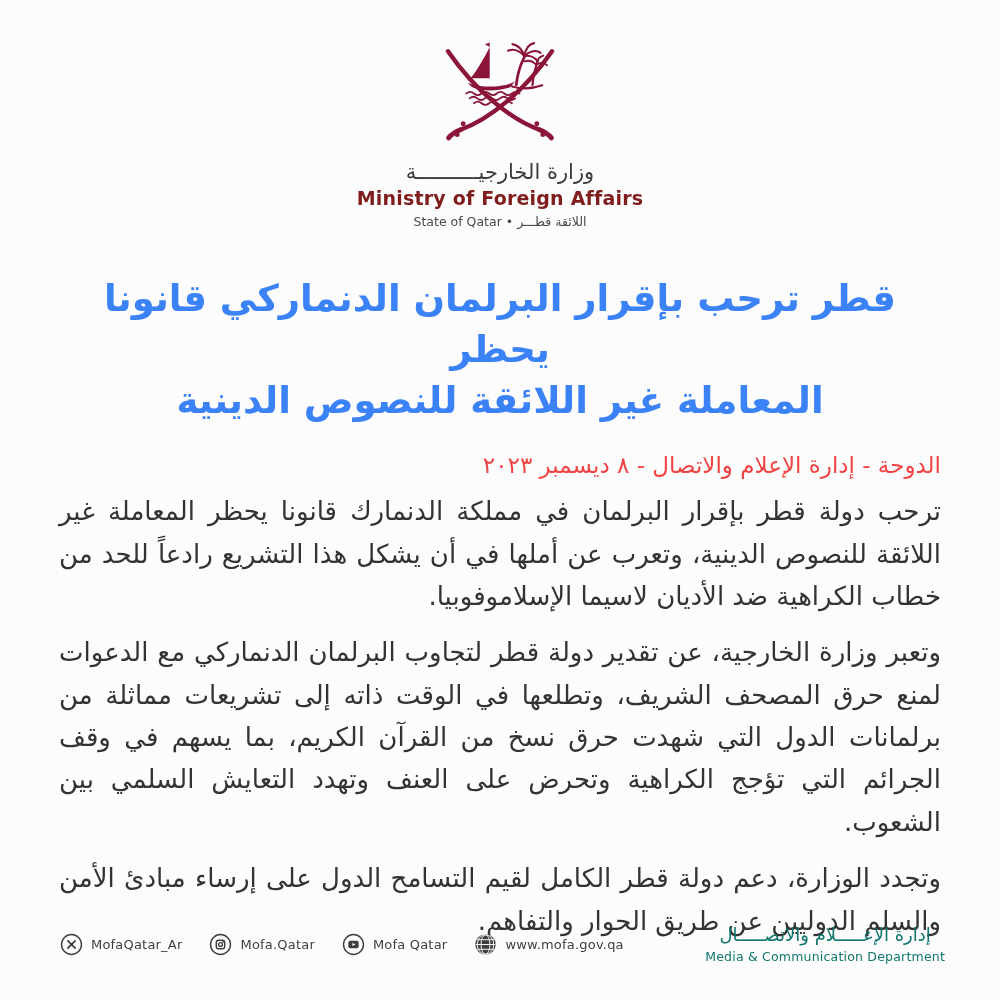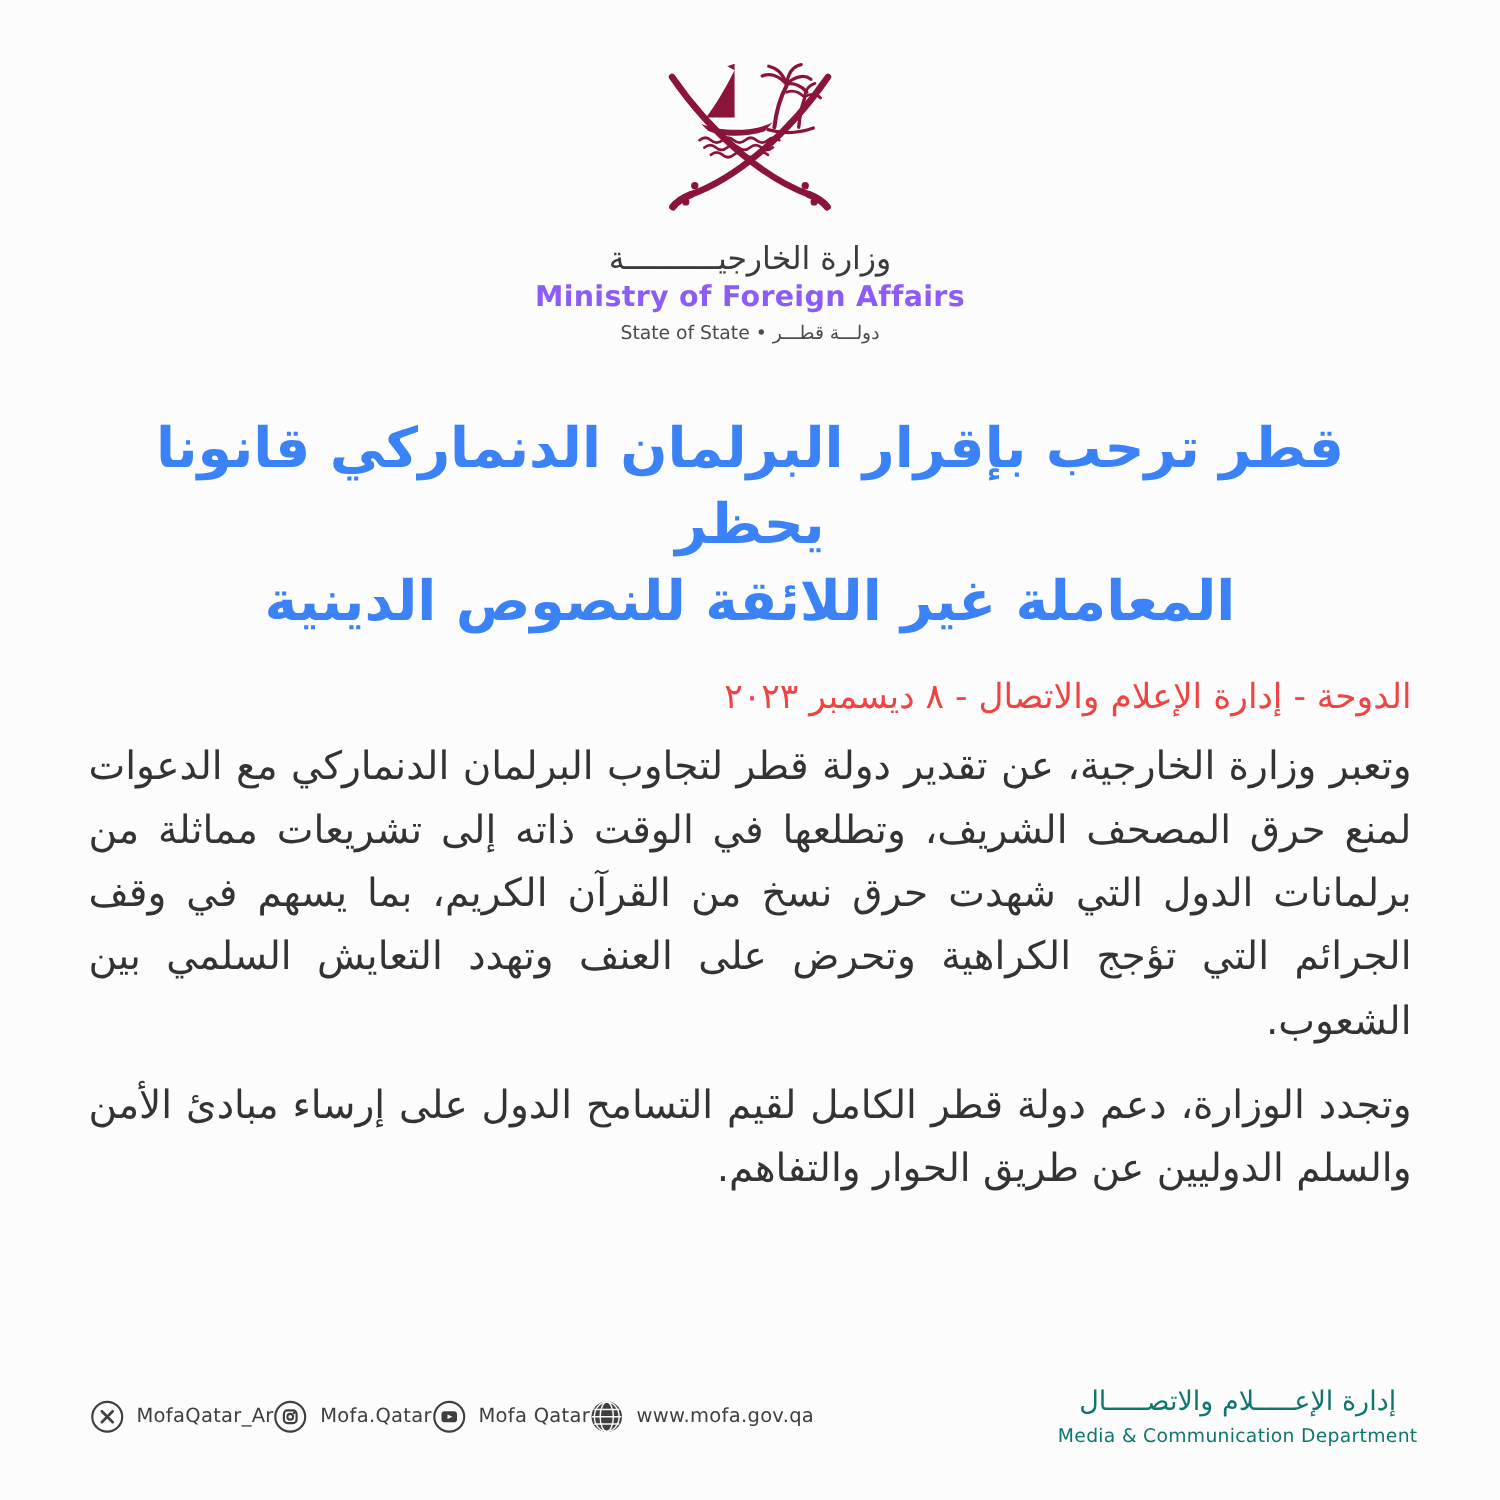--- a/index.html
+++ b/index.html
@@ -9,21 +9,21 @@
     background:#fdfcfc;
     font-family:"DejaVu Sans", sans-serif;
     overflow:hidden;
     box-sizing:border-box;
   }
   
   .logo-block { text-align:center; padding-top:36px; }
   .emblem { display:inline-block; }
   .emblem svg { width:130px; height:116px; display:block; margin:0 auto; }
   .ministry-ar { font-size:21px; color:#3b3b3c; margin-top:4px; direction:rtl; }
-  .ministry-en { font-size:19px; font-weight:600; color:#8b5cf6; margin-top:3px; letter-spacing:0.2px; }
+  .ministry-en { font-size:19px; font-weight:600; color:#7f1d1d; margin-top:3px; letter-spacing:0.2px; }
   .state-line  { font-size:12.5px; color:#4a4a4b; margin-top:5px; direction:rtl; }
 
   
   .headline {
     margin:44px auto 0; width:900px;
     text-align:center; direction:rtl;
     color:#3b82f6; font-weight:800;
     font-size:37px; line-height:1.38;
   }
 
@@ -40,21 +40,21 @@
     font-size:26px; color:#333333;
     line-height:1.63; text-align:justify;
     margin:0 0 14px 0;
   }
 
   
   .footer {
     position:absolute; left:60px; right:55px; bottom:36px;
     display:flex; justify-content:space-between; align-items:center;
   }
-  .social { display:flex; align-items:center; }
+  .social { display:flex; align-items:center; gap:27px; }
   .social-item { display:flex; align-items:center; gap:8px; cursor:pointer; }
   .social-item svg { width:23px; height:23px; display:block; }
   .social-label { font-size:13px; color:#3f3f40; letter-spacing:0.2px; }
   .dept { text-align:center; color:#0f766e; }
   .dept-ar { font-size:18px; direction:rtl; }
   .dept-en { font-size:12.5px; margin-top:4px; letter-spacing:0.2px; }
 </style>
 </head>
 <body>
 
@@ -96,31 +96,32 @@
             <path d="M187 51 C 180 44, 172 42, 165 45" stroke-width="3.4"></path>
             <path d="M187 51 C 188 42, 193 36, 200 34" stroke-width="3.4"></path>
             <path d="M187 51 C 194 46, 202 47, 207 52" stroke-width="3.4"></path>
             <path d="M142 91 Q 170 99, 198 89" stroke-width="4"></path>
           </g>
         </g>
       </svg>
     </div>
     <div class="ministry-ar">وزارة الخارجيــــــــــة</div>
     <div class="ministry-en">Ministry of Foreign Affairs</div>
-    <div class="state-line">دولـــة قطـــر • State of State</div>
+    <div class="state-line">اللائقة قطـــر • State of Qatar</div>
   </div>
 
   <div class="headline">
     <div>قطر ترحب بإقرار البرلمان الدنماركي قانونا يحظر</div>
     <div>المعاملة غير اللائقة للنصوص الدينية</div>
   </div>
 
   <div class="dateline">الدوحة - إدارة الإعلام والاتصال - ٨ ديسمبر ٢٠٢٣</div>
 
   <div class="body-text">
+    <p>ترحب دولة قطر بإقرار البرلمان في مملكة الدنمارك قانونا يحظر المعاملة غير اللائقة للنصوص الدينية، وتعرب عن أملها في أن يشكل هذا التشريع رادعاً للحد من خطاب الكراهية ضد الأديان لاسيما الإسلاموفوبيا.</p>
     <p>وتعبر وزارة الخارجية، عن تقدير دولة قطر لتجاوب البرلمان الدنماركي مع الدعوات لمنع حرق المصحف الشريف، وتطلعها في الوقت ذاته إلى تشريعات مماثلة من برلمانات الدول التي شهدت حرق نسخ من القرآن الكريم، بما يسهم في وقف الجرائم التي تؤجج الكراهية وتحرض على العنف وتهدد التعايش السلمي بين الشعوب.</p>
     <p>وتجدد الوزارة، دعم دولة قطر الكامل لقيم التسامح الدول على إرساء مبادئ الأمن والسلم الدوليين عن طريق الحوار والتفاهم.</p>
   </div>
 
   <div class="footer">
     <div class="social">
 
       <div class="social-item">
         <span>
           <svg viewBox="0 0 24 24">

